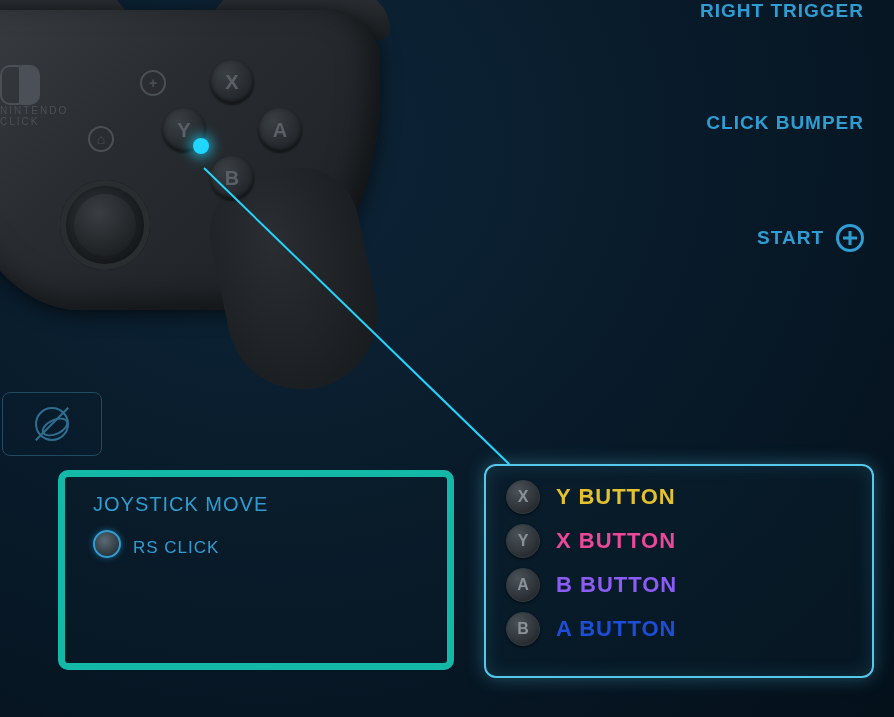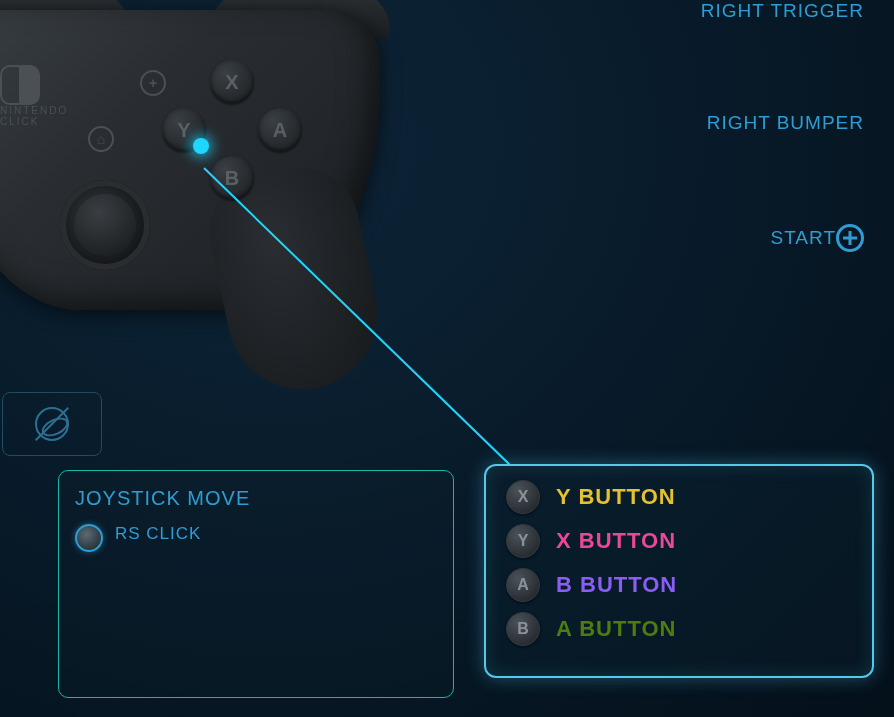--- a/index.html
+++ b/index.html
@@ -13,31 +13,31 @@
 
   
   .right-labels {
     position: absolute;
     right: 30px;
     top: 0;
     text-align: right;
   }
   .rt-label {
     font-size: 19px;
-    font-weight: 400;
+    font-weight: 700;
     letter-spacing: 1px;
     color: #2e9dd3;
     margin-bottom: 90px;
     display: block;
   }
   .start-row {
     display: flex;
     align-items: center;
     justify-content: flex-end;
-    gap: 0;
+    gap: 12px;
   }
   .plus-circle {
     width: 28px; height: 28px;
     border: 3px solid #2e9dd3;
     border-radius: 50%;
     position: relative;
   }
   .plus-circle::before, .plus-circle::after {
     content: "";
     position: absolute;
@@ -189,35 +189,35 @@
     position:absolute;
     width:46px; height:2px;
     background:#2e6f91;
     transform: rotate(-45deg);
   }
 
   
   .joy-panel {
     position:absolute;
     left: 58px; top: 470px;
-    width: 396px; height: 228px;
-    border: 1px solid #14b8a6;
+    width: 396px; height: 200px;
+    border: 7px solid #14b8a6;
     border-radius: 10px;
     background: rgba(10,30,45,0.25);
-    padding: 16px 16px;
+    padding: 16px 28px;
   }
   .joy-panel h3 {
     color: #2e9dd3;
     font-size: 20px;
     font-weight: 500;
     letter-spacing: 1px;
     margin-bottom: 14px;
   }
   .rs-row {
-    display:flex; align-items:flex-start; gap: 12px;
+    display:flex; align-items:flex-end; gap: 12px;
   }
   .rs-click-icon {
     width: 28px; height: 28px;
     border-radius:50%;
     border: 2px solid #2e9dd3;
     background: radial-gradient(circle at 40% 35%, #5a6a74, #1a2228);
     box-shadow: 0 0 6px rgba(46,157,211,0.5);
   }
   .rs-row span {
     color: #2e9dd3;
@@ -253,36 +253,36 @@
     box-shadow: 0 1px 3px rgba(0,0,0,0.6);
   }
   .map-label {
     font-size: 22px;
     font-weight: 600;
     letter-spacing: 1px;
   }
   .c-yellow { color: #e4c12e; }
   .c-blue   { color: #ec4899; }
   .c-red    { color: #8b5cf6; }
-  .c-green  { color: #4d7c0f; text-align: right; }
+  .c-green  { color: #1d4ed8; text-align: right; }
 
   
   svg.callout {
     position:absolute;
     left:0; top:0;
     width:894px; height:717px;
     pointer-events:none;
   }
 </style>
 </head>
 <body>
 
 <div class="right-labels">
   <span class="rt-label">RIGHT TRIGGER</span>
-  <span class="rt-label">RIGHT BUMPER</span>
+  <span class="rt-label">CLICK BUMPER</span>
   <div class="start-row">
     <span class="rt-label" style="margin:0">START</span>
     <span class="plus-circle"></span>
   </div>
 </div>
 
 <div class="controller">
   <div class="ctrl-shoulder left"></div>
   <div class="ctrl-shoulder right"></div>
   <div class="ctrl-body"></div>

